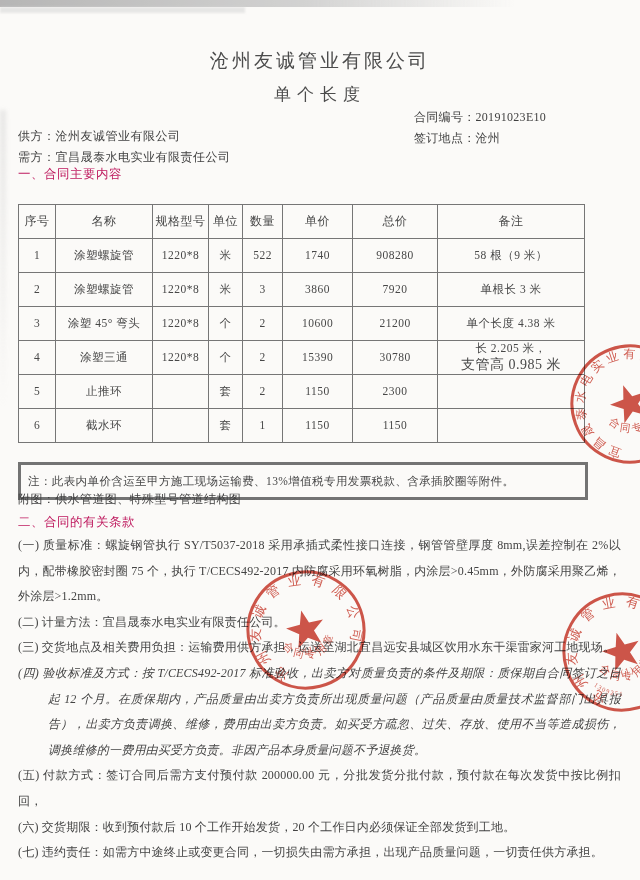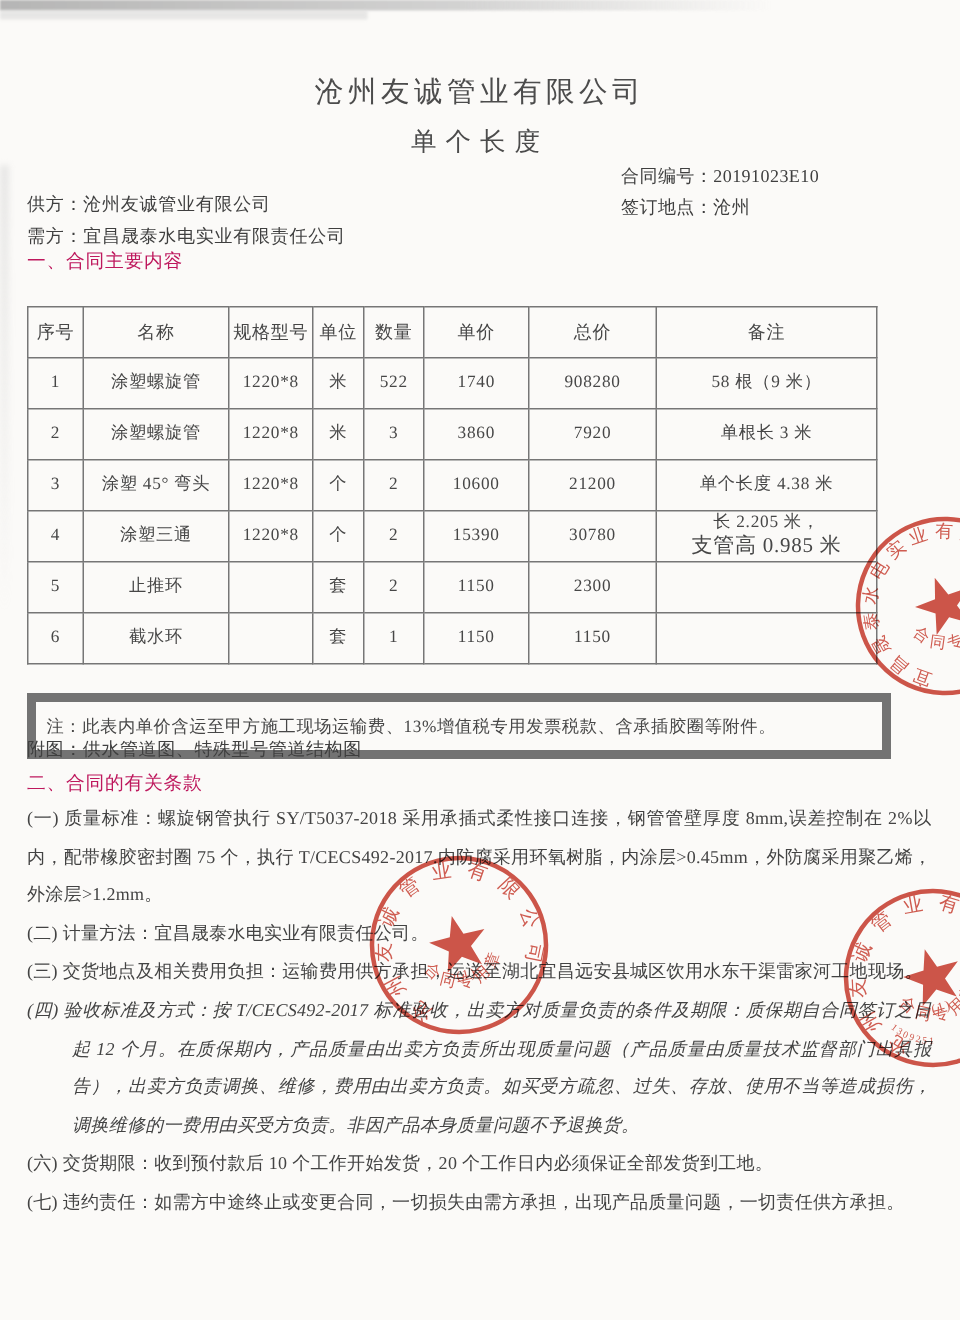--- a/index.html
+++ b/index.html
@@ -31,21 +31,21 @@
   
   .items-wrap{left:18px;top:184px;margin-top:20px;}
   table.items{border-collapse:collapse;table-layout:fixed;width:566px;}
   table.items td,table.items th{
     border:1px solid #767676;text-align:center;vertical-align:middle;
     font-size:11.5px;font-weight:normal;color:#474747;height:33px;
     padding:0 2px;line-height:1.3;letter-spacing:.5px;overflow:hidden;}
   table.items th{font-size:12px;}
   .remark2{font-size:14px;}
   
-  .note-box{left:18px;top:462px;width:550px;height:32px;border:6px solid #737373;
+  .note-box{left:18px;top:462px;width:550px;height:32px;border:3px solid #737373;
     display:flex;align-items:center;padding:0 7px;font-size:11.5px;letter-spacing:.4px;color:#474747;}
   .attachments{left:18px;top:491px;font-size:12px;letter-spacing:.4px;}
   .sec2{top:514px;}
   
   .terms{left:18px;top:533px;width:603px;}
   .terms p{margin:0;font-size:12px;line-height:25.6px;text-align:justify;
     letter-spacing:.2px;color:#434343;}
   .terms p.hang{padding-left:30px;text-indent:-30px;font-style:italic;}
   
   .stamp{position:absolute;width:160px;height:160px;mix-blend-mode:multiply;
@@ -178,20 +178,21 @@
 </div>
 
 <div class="abs attachments">附图：供水管道图、特殊型号管道结构图</div>
 <div class="abs section-title sec2">二、合同的有关条款</div>
 
 <div class="abs terms">
   <p>(一) 质量标准：螺旋钢管执行 SY/T5037-2018 采用承插式柔性接口连接，钢管管壁厚度 8mm,误差控制在 2%以内，配带橡胶密封圈 75 个，执行 T/CECS492-2017.内防腐采用环氧树脂，内涂层&gt;0.45mm，外防腐采用聚乙烯，外涂层&gt;1.2mm。</p>
   <p>(二) 计量方法：宜昌晟泰水电实业有限责任公司。</p>
   <p>(三) 交货地点及相关费用负担：运输费用供方承担，运送至湖北宜昌远安县城区饮用水东干渠雷家河工地现场。</p>
   <p class="hang">(四) 验收标准及方式：按 T/CECS492-2017 标准验收，出卖方对质量负责的条件及期限：质保期自合同签订之日起 12 个月。在质保期内，产品质量由出卖方负责所出现质量问题（产品质量由质量技术监督部门出具报告），出卖方负责调换、维修，费用由出卖方负责。如买受方疏忽、过失、存放、使用不当等造成损伤，调换维修的一费用由买受方负责。非因产品本身质量问题不予退换货。</p>
+  <p>(五) 付款方式：签订合同后需方支付预付款 200000.00 元，分批发货分批付款，预付款在每次发货中按比例扣回，</p>
   <p>(六) 交货期限：收到预付款后 10 个工作开始发货，20 个工作日内必须保证全部发货到工地。</p>
   <p>(七) 违约责任：如需方中途终止或变更合同，一切损失由需方承担，出现产品质量问题，一切责任供方承担。</p>
 </div>
 
 <div class="stamp rot-a" style="left:550px;top:324px;">
   <svg viewBox="0 0 160 160">
     <defs>
       <path id="ringA" d="M 80,126 A 46,46 0 0 1 34,80 A 46,46 0 0 1 80,34 A 46,46 0 0 1 126,80 A 46,46 0 0 1 80,126"></path>
       <path id="botA" d="M 52,80 A 28,28 0 0 0 108,80"></path>
     </defs>

